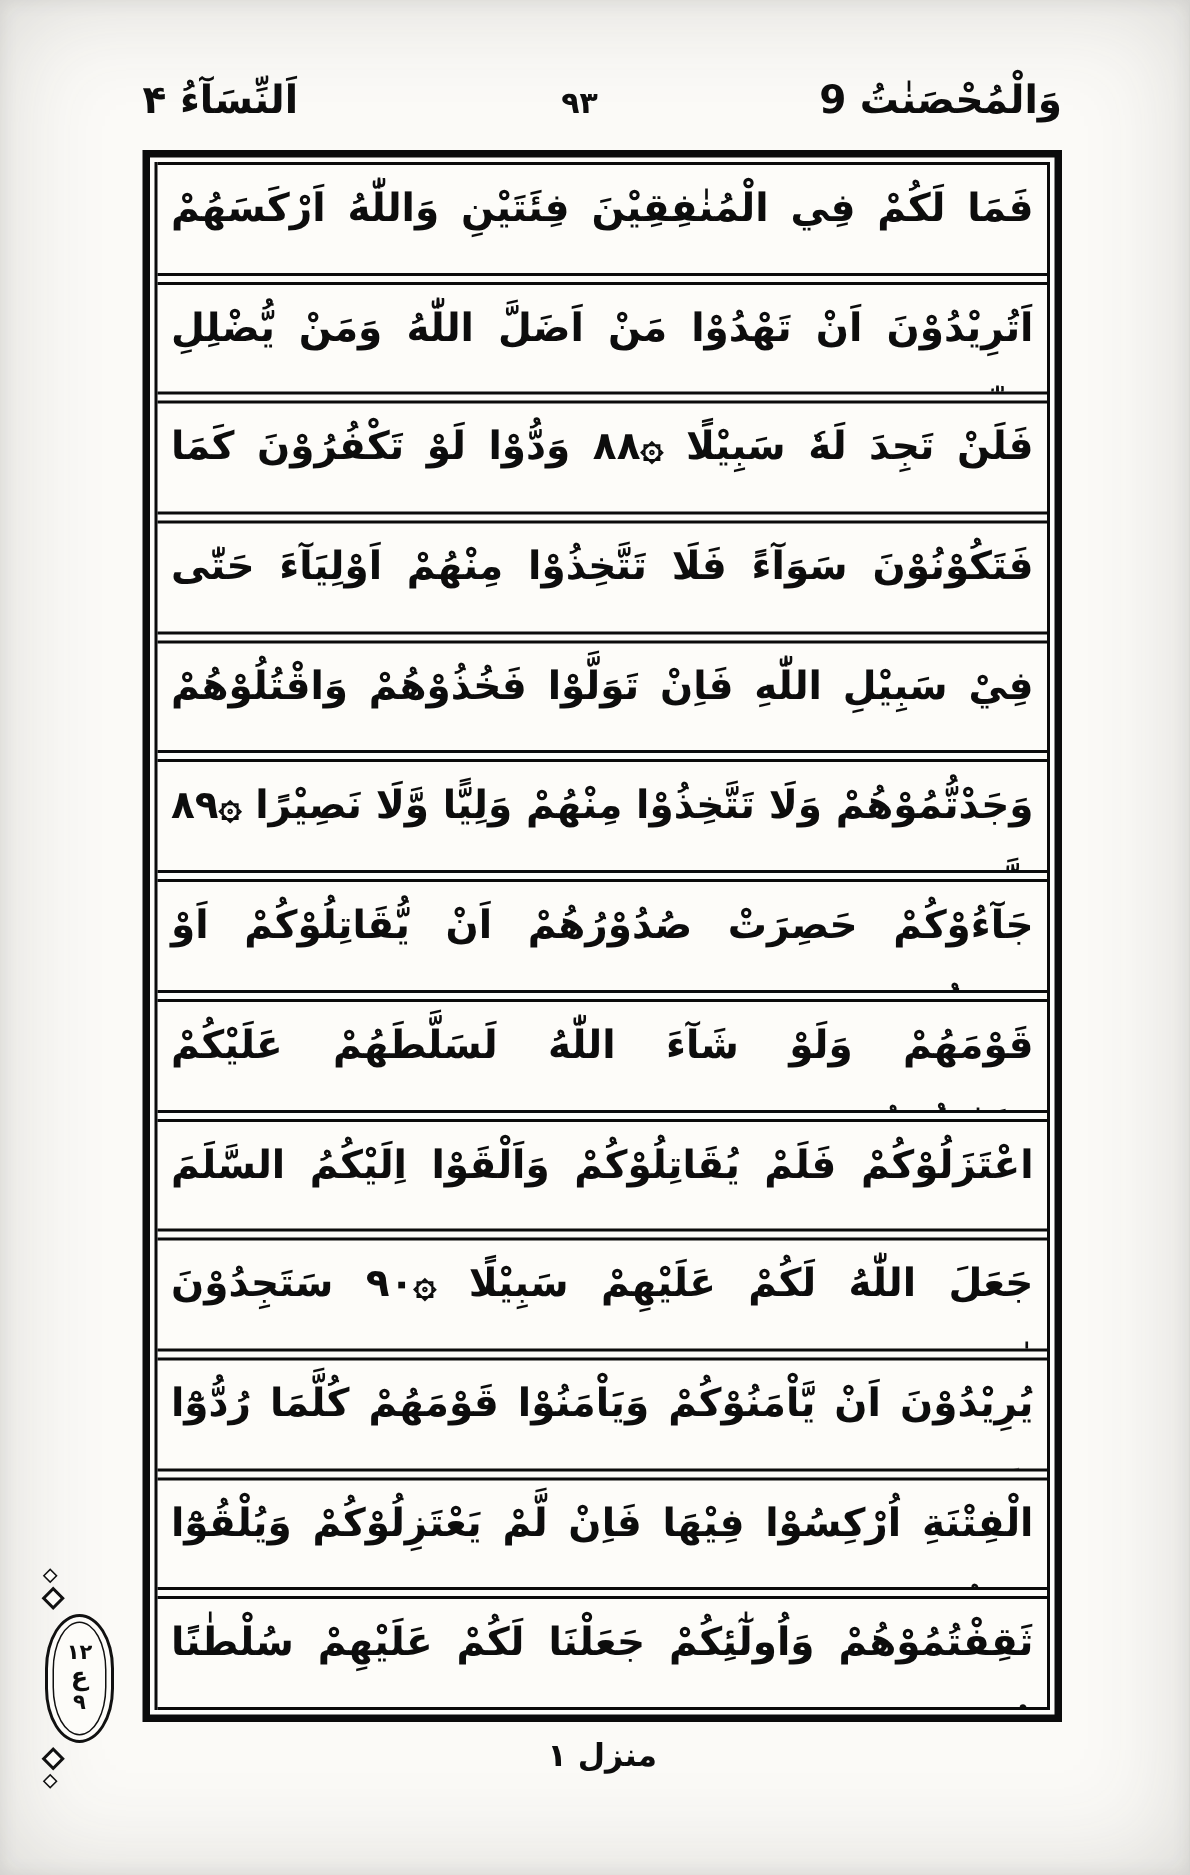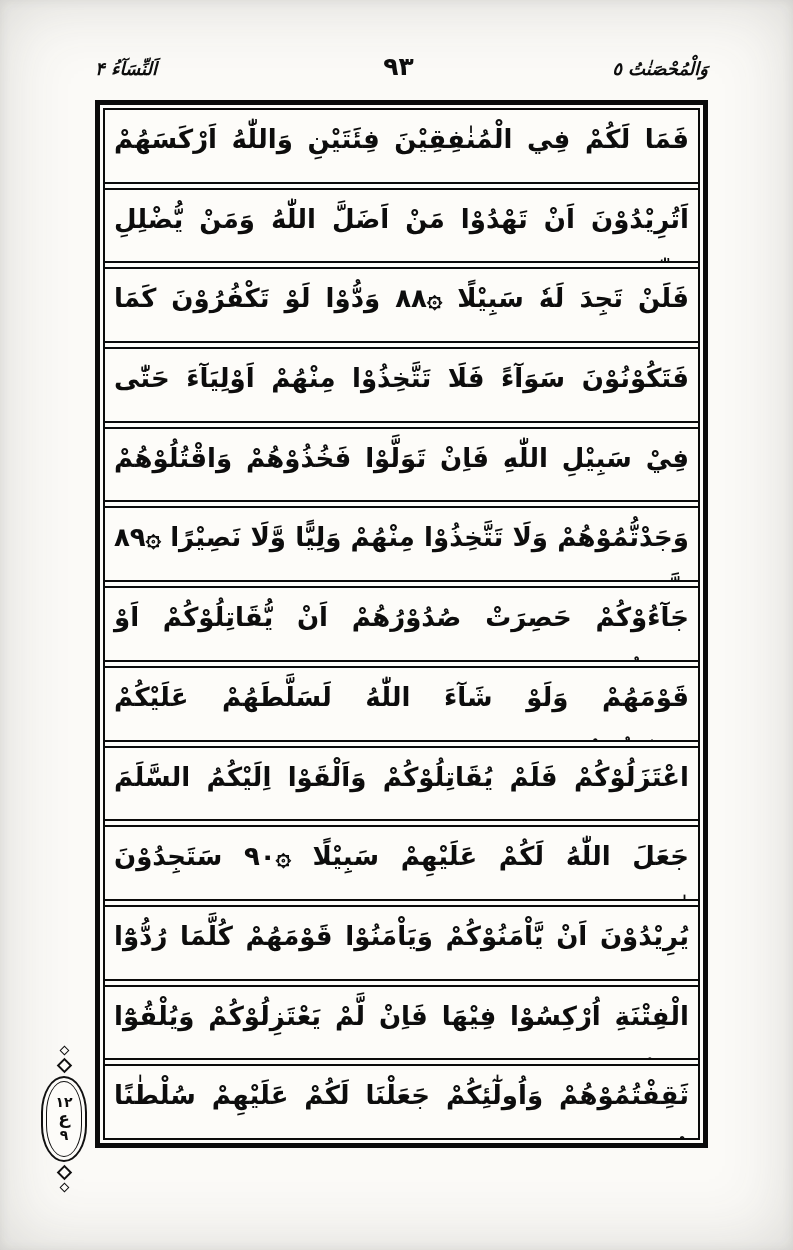--- a/index.html
+++ b/index.html
@@ -20,22 +20,22 @@
   
   .header-row {
     position: absolute;
     top: 52px; left: 95px; width: 613px;
     display: flex;
     justify-content: space-between;
     align-items: baseline;
     direction: rtl;
     font-weight: bold;
   }
-  .header-label { font-size: 18px; letter-spacing: 0.5px; font-style: italic; }
-  .header-page-number { font-size: 25px; transform: translateX(14px); }
+  .header-label { font-size: 26px; letter-spacing: 0.5px; }
+  .header-page-number { font-size: 20px; transform: translateX(14px); }
 
   
   .frame {
     position: absolute;
     left: 95px; top: 100px;
     width: 613px; height: 1048px;
     border: 5px solid #0b0b0b;
     padding: 3px;
     background: #fdfcf9;
   }
@@ -62,21 +62,21 @@
     white-space: normal;
   }
 
   
   .margin-ornament {
     position: absolute;
     left: 30px; top: 1044px;
     width: 68px; height: 150px;
     display: flex;
     flex-direction: column;
-    align-items: center;
+    align-items: flex-start;
     justify-content: center;
   }
   .finial-diamond {
     width: 11px; height: 11px;
     border: 2px solid #111;
     transform: rotate(45deg);
     margin: 3px 0;
     background: #fdfcf9;
   }
   .finial-diamond.small { width: 7px; height: 7px; border-width: 1.5px; }
@@ -113,21 +113,21 @@
     font-weight: bold;
     direction: rtl;
   }
 </style>
 </head>
 <body>
 
 <div class="page">
 
   <div class="header-row">
-    <span class="header-label">وَالْمُحْصَنٰتُ ٥</span>
+    <span class="header-label">وَالْمُحْصَنٰتُ 9</span>
     <span class="header-page-number">٩٣</span>
     <span class="header-label">اَلنِّسَآءُ ۴</span>
   </div>
 
   <div class="frame">
     <div class="frame-inner">
       <div class="quran-line">فَمَا لَكُمْ فِي الْمُنٰفِقِيْنَ فِئَتَيْنِ وَاللّٰهُ اَرْكَسَهُمْ بِمَا كَسَبُوْا</div>
       <div class="quran-line">اَتُرِيْدُوْنَ اَنْ تَهْدُوْا مَنْ اَضَلَّ اللّٰهُ وَمَنْ يُّضْلِلِ اللّٰهُ</div>
       <div class="quran-line">فَلَنْ تَجِدَ لَهٗ سَبِيْلًا ۞٨٨ وَدُّوْا لَوْ تَكْفُرُوْنَ كَمَا كَفَرُوْا</div>
       <div class="quran-line">فَتَكُوْنُوْنَ سَوَآءً فَلَا تَتَّخِذُوْا مِنْهُمْ اَوْلِيَآءَ حَتّٰى يُهَاجِرُوْا</div>
@@ -148,14 +148,17 @@
     <div class="finial-diamond"></div>
     <div class="ornament-body">
       <span class="ornament-text num">١٢</span>
       <span class="ornament-text ain">ع</span>
       <span class="ornament-text num">٩</span>
     </div>
     <div class="finial-diamond"></div>
     <div class="finial-diamond small"></div>
   </div>
 
+  <div class="footer-row">
+    <span>منزل ١</span>
+  </div>
 
 </div>
 
 </body></html>

